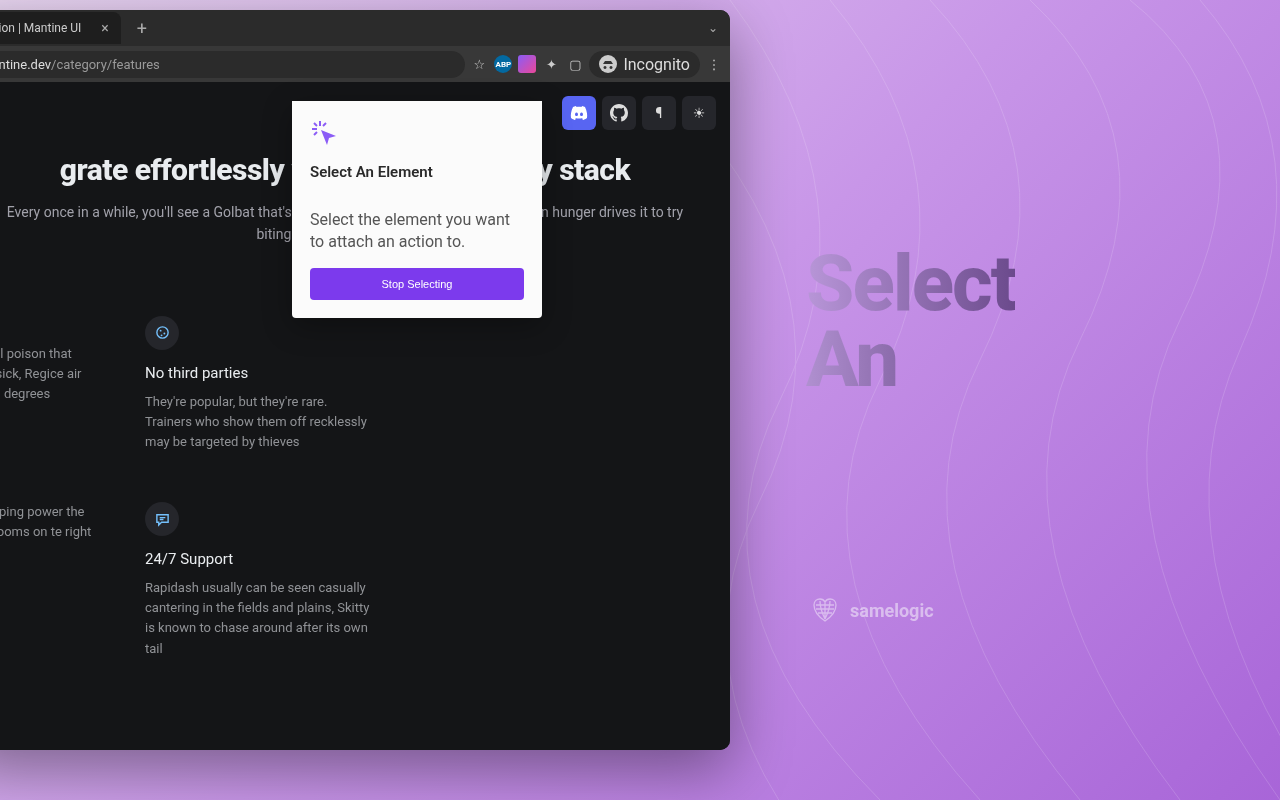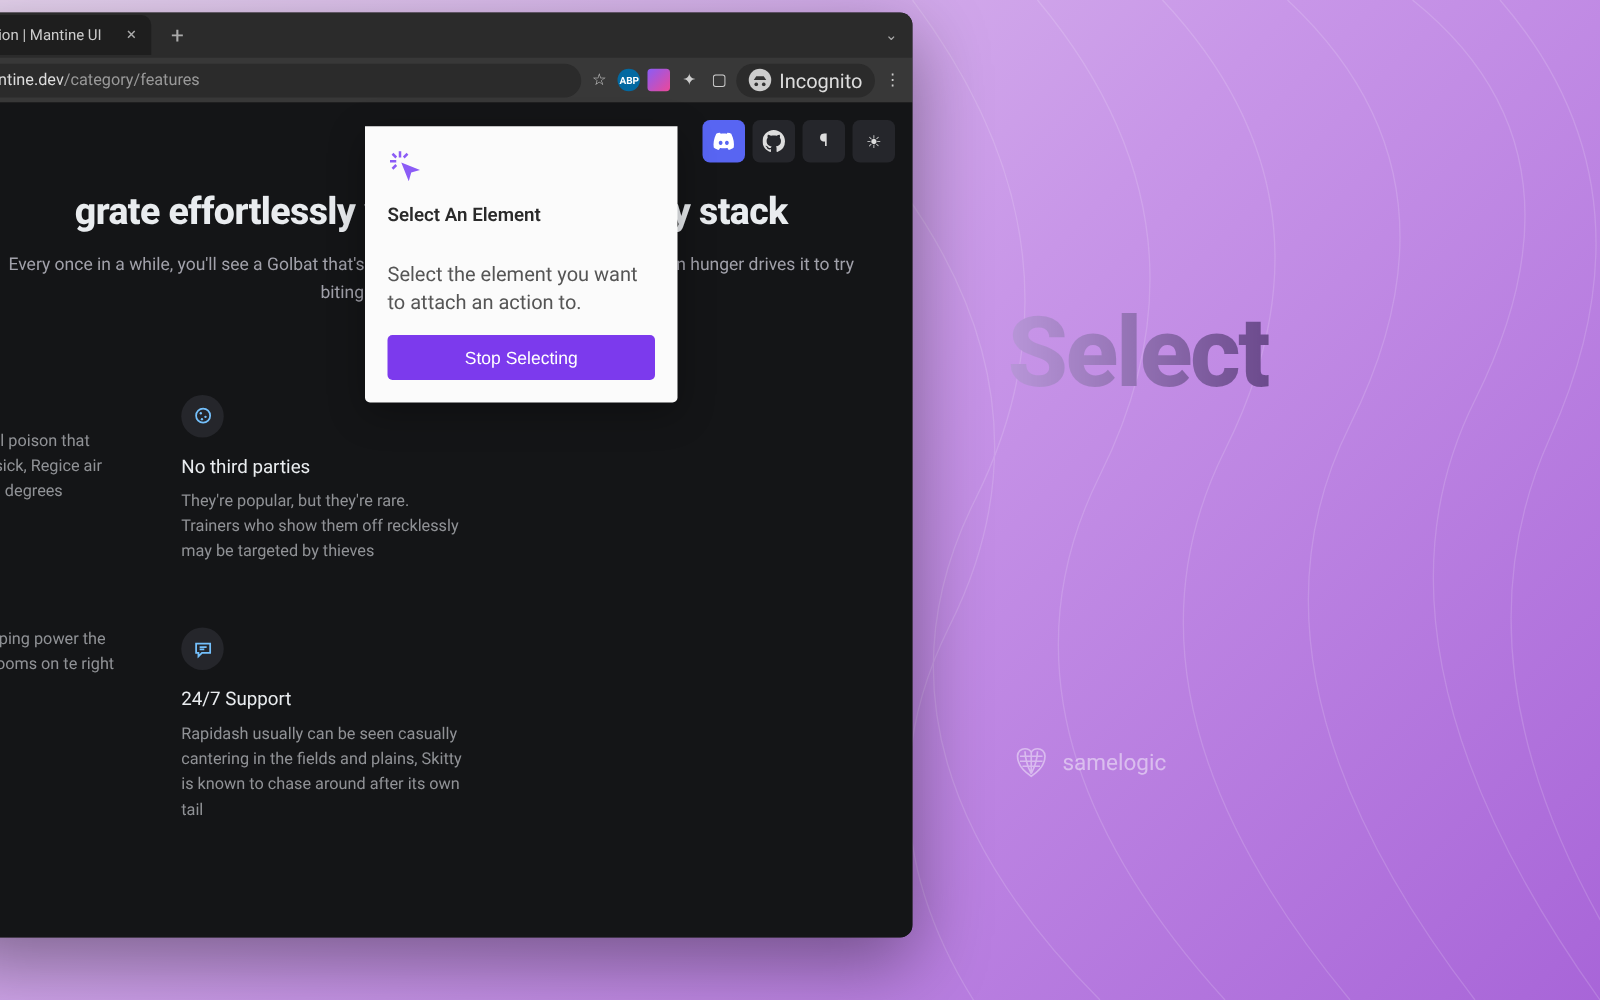--- a/index.html
+++ b/index.html
@@ -278,21 +278,21 @@
   margin-top: 28px;
 }
 
 .popup-btn {
   width: 100%;
   background: #7c3aed;
   color: white;
   border: none;
   border-radius: 4px;
   padding: 10px;
-  font-size: 14px;
+  font-size: 11px;
   font-weight: 500;
   cursor: pointer;
 }
 
 .popup-footer {
   font-size: 10px;
   color: #999;
   margin-top: 14px;
   line-height: 1.4;
 }
@@ -337,21 +337,21 @@
 }
 
 .brand-icon {
   width: 30px;
   height: 30px;
 }
 
 .brand-text {
   color: #f5f0fa;
   font-size: 18px;
-  font-weight: 400;
+  font-weight: 700;
 }
 </style>
 </head>
 <body>
 
 <svg class="bg-waves" viewBox="0 0 600 800">
   <g fill="none" stroke="#fff" stroke-width="1">
     <path d="M50,0 Q200,200 100,400 T200,800"></path>
     <path d="M150,0 Q300,180 200,380 T300,800"></path>
     <path d="M250,0 Q400,160 300,360 T400,800"></path>
@@ -467,20 +467,21 @@
       <path fill="#8b5cf6" d="M11 11 L26 17 L19 19 L17 26 Z"></path>
     </svg>
   </div>
   <div class="popup-title">Select An Element</div>
   <div class="popup-text">Select the element you want to attach an action to.</div>
   <button class="popup-btn">Stop Selecting</button>
 </div>
 
 <div class="big-title">
   <div class="line1">Select</div>
+  <div class="line2">An</div>
 </div>
 
 <div class="brand">
   <svg class="brand-icon" width="30" height="30" viewBox="0 0 30 30">
     <path fill="none" stroke="#f2e8fa" stroke-width="1.3" d="M15 26 C9 22 4 16 4 10 C4 6 7 4 10 4 C12 4 14 5 15 7 C16 5 18 4 20 4 C23 4 26 6 26 10 C26 16 21 22 15 26 Z M15 7 L15 24 M10 6 C10 12 12 18 15 24 M20 6 C20 12 18 18 15 24 M6 10 L24 10 M6 14 L24 14 M8 18 L22 18"></path>
   </svg>
   <span class="brand-text">samelogic</span>
 </div>
 
 </body></html>

